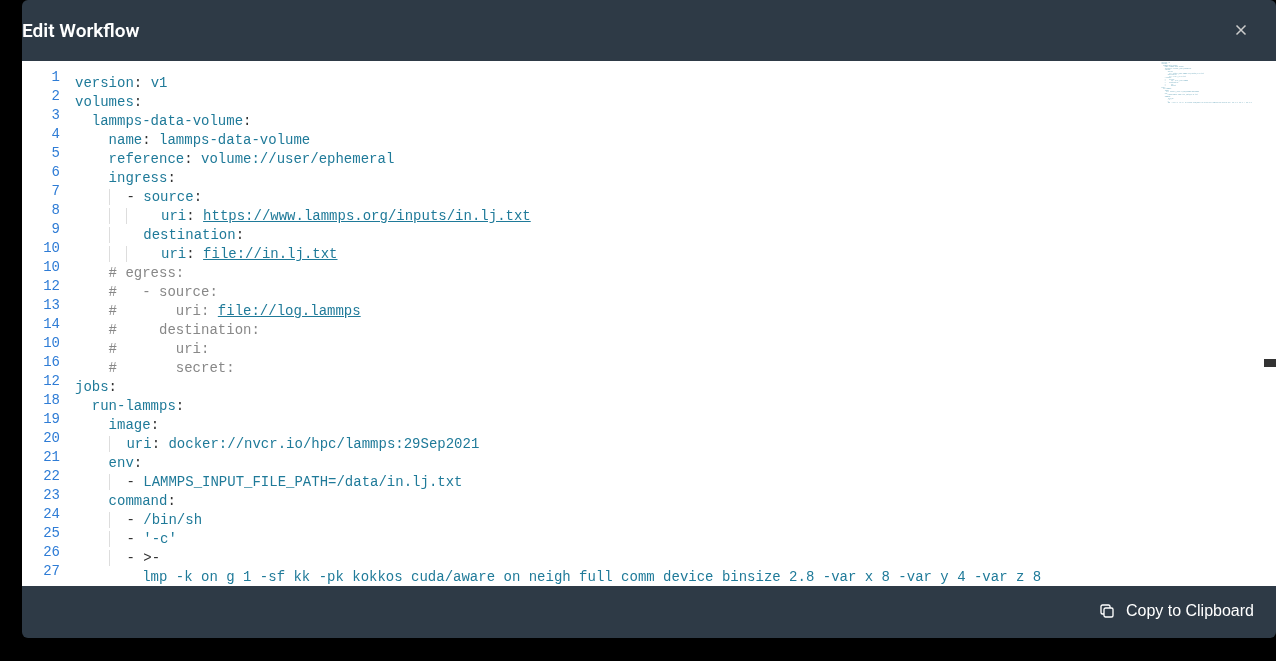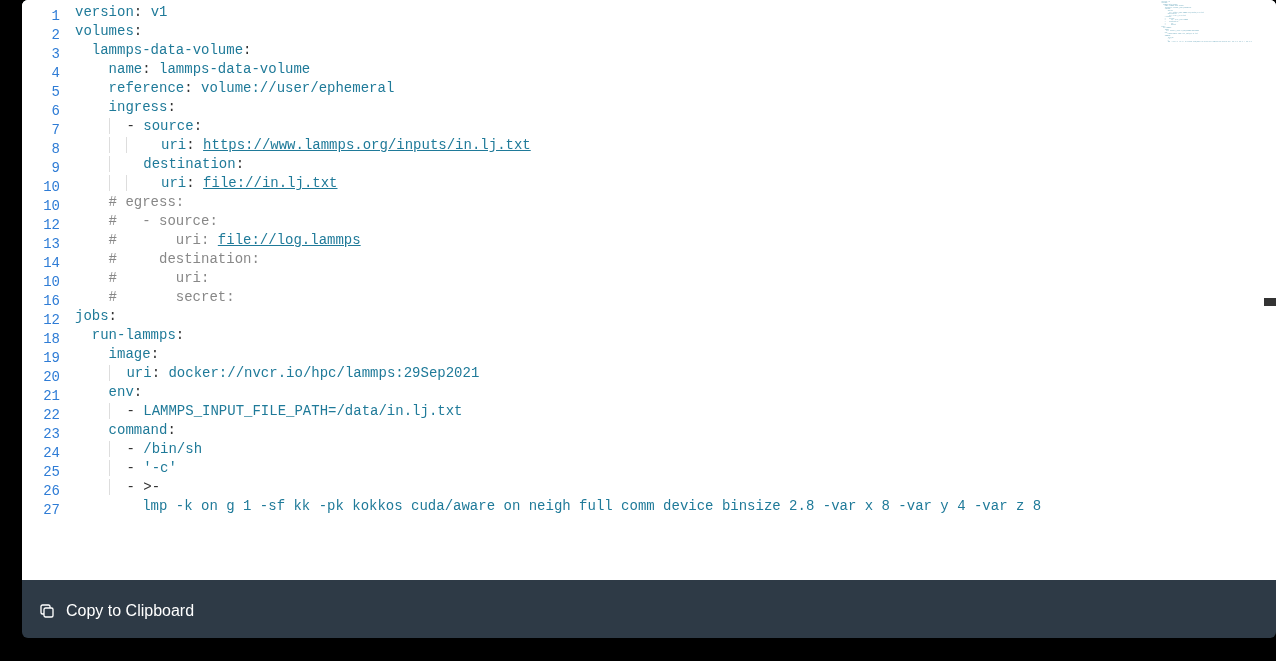--- a/index.html
+++ b/index.html
@@ -57,21 +57,21 @@
       color: #2e7cd6;
       font-family: "Consolas", "Monaco", "Courier New", monospace;
       font-size: 14px;
       line-height: 19px;
       min-width: 50px;
       user-select: none;
     }
     .gutter .ln { display: block; }
     .code-area {
       flex: 1;
-      padding: 3px 0 0 3px;
+      padding: 13px 0 0 3px;
       font-family: "Consolas", "Monaco", "Courier New", monospace;
       font-size: 14px;
       line-height: 19px;
       white-space: pre;
       color: #333;
       overflow: hidden;
     }
     .line { display: block; min-height: 19px; }
     .tk-key { color: #1f7a99; }
     .tk-str { color: #1f7a99; }
@@ -103,23 +103,23 @@
     }
     .minimap-slider {
       position: absolute;
       right: -6px;
       top: 298px;
       width: 18px;
       height: 8px;
       background: #333;
     }
     .dialog-footer {
-      padding: 22px 22px 18px 16px;
-      display: flex;
-      justify-content: space-between;
+      padding: 16px 22px 18px 16px;
+      display: flex;
+      justify-content: flex-end;
       align-items: center;
     }
     .footer-left { display: flex; align-items: center; gap: 10px; }
     .copy-btn {
       background: transparent;
       border: none;
       color: #fff;
       font-size: 16px;
       font-weight: 400;
       cursor: pointer;
@@ -136,20 +136,28 @@
       font-size: 16px;
       font-weight: 400;
       cursor: pointer;
       padding: 6px 2px;
     }
   </style>
 </head>
 <body>
 
 <div class="dialog">
+  <div class="dialog-header">
+    <div class="dialog-title">Edit Workflow</div>
+    <button class="close-btn">
+      <svg viewBox="0 0 24 24" fill="none" stroke="currentColor" stroke-width="2">
+          <path d="M18 6L6 18M6 6l12 12"></path>
+        </svg>
+    </button>
+  </div>
 
   <div class="editor-container">
     <div class="gutter" id="gutter">
         <span class="ln">1</span>
         <span class="ln">2</span>
         <span class="ln">3</span>
         <span class="ln">4</span>
         <span class="ln">5</span>
         <span class="ln">6</span>
         <span class="ln">7</span>

